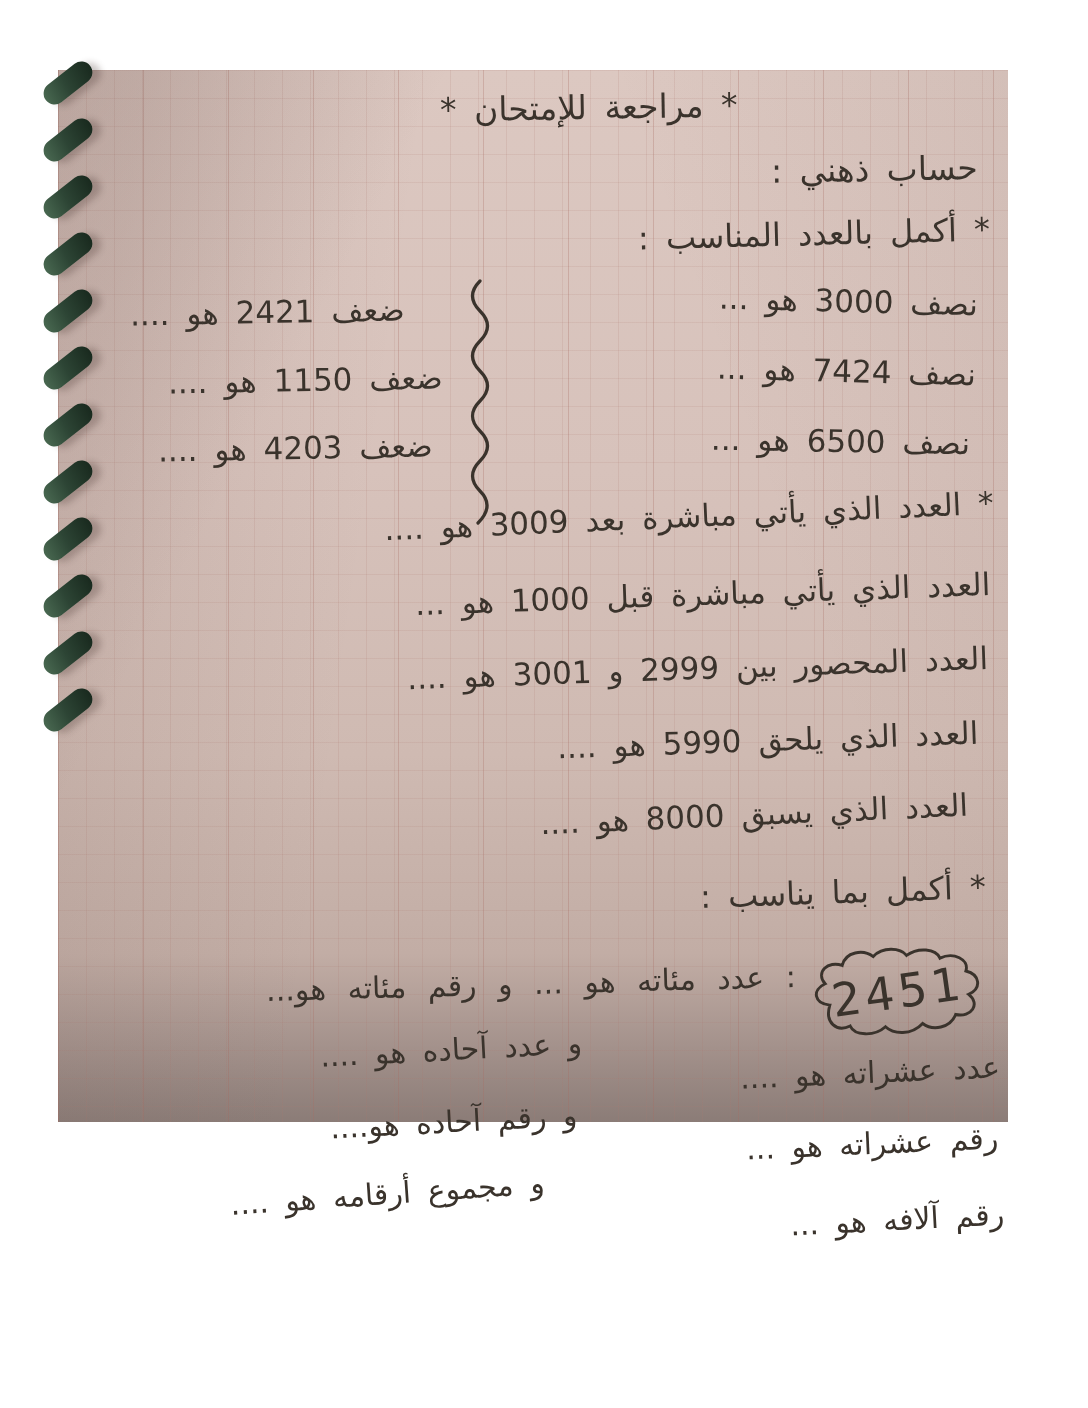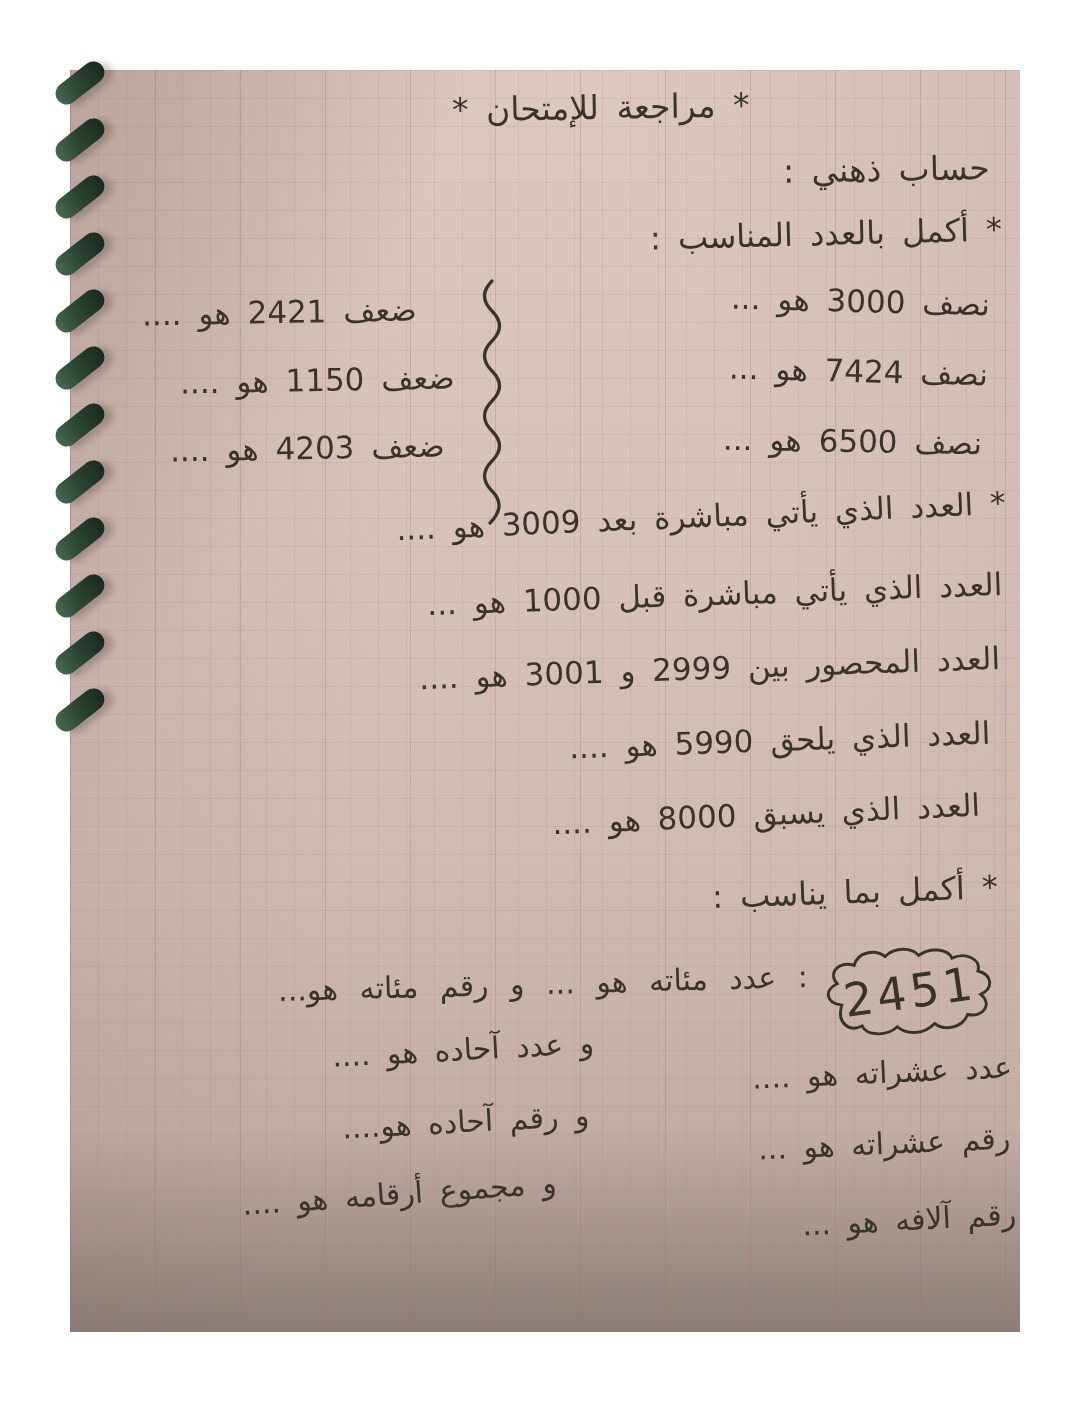--- a/index.html
+++ b/index.html
@@ -6,22 +6,22 @@
   body{
     width:1088px;height:1408px;
     background:#ffffff;
     position:relative;
     overflow:hidden;
     font-family:"DejaVu Sans", sans-serif;
   }
   
   .page{
     position:absolute;
-    left:70px;top:70px;
-    width:950px;height:1262px;
+    left:58px;top:70px;
+    width:950px;height:1052px;
     background-image:
       repeating-linear-gradient(to right,  rgba(167,108,98,0.30) 0 1px, transparent 1px 85px),
       repeating-linear-gradient(to right,  rgba(173,120,110,0.16) 0 1px, transparent 1px 28px),
       repeating-linear-gradient(to bottom, rgba(173,120,110,0.14) 0 1px, transparent 1px 28px),
       linear-gradient(180deg,#dcc8c1 0%, #d7c2bb 38%, #cfbab2 65%, #c2ada5 84%, #a3918b 93%, #8b7c77 100%);
   }
   
   .page::before{
     content:"";position:absolute;inset:0;pointer-events:none;
     background:

